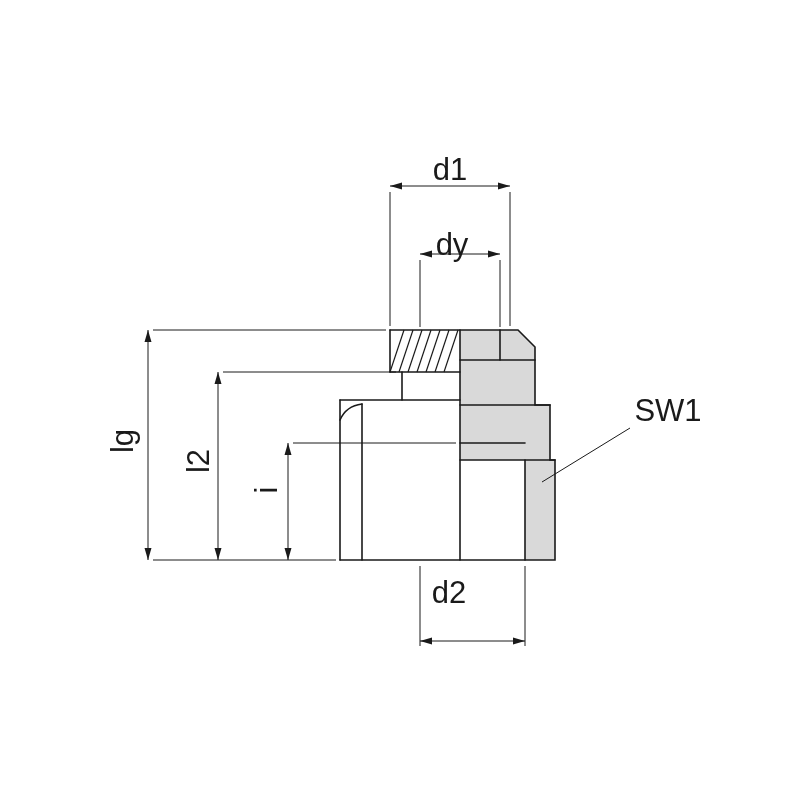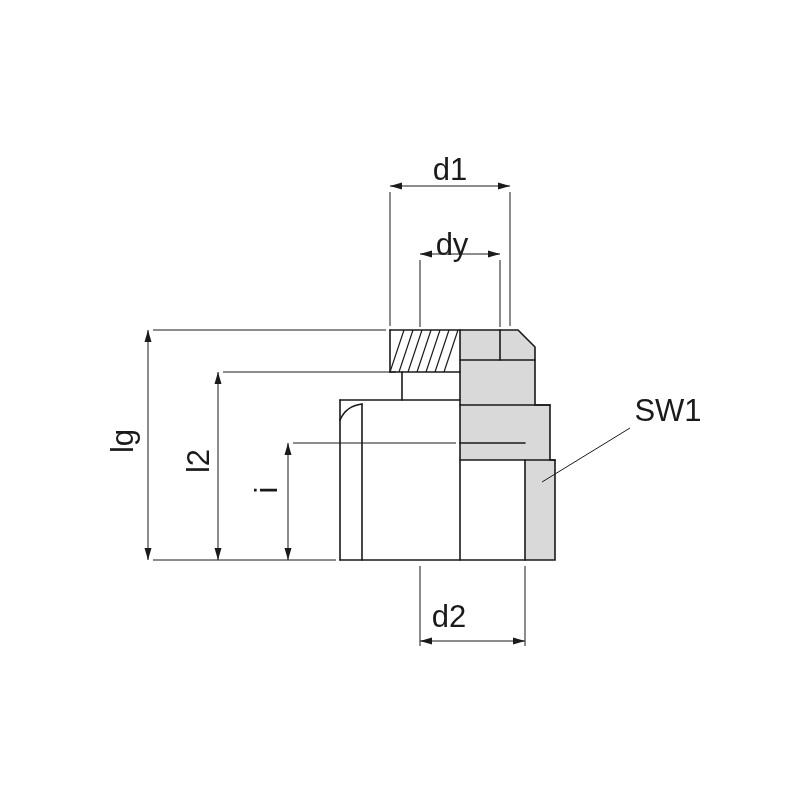--- a/index.html
+++ b/index.html
@@ -133,15 +133,15 @@
   <div class="dim-label" style="left:452px; top:244px;">dy</div>
 
   <div class="dim-label vertical" style="left:122px; top:441px;">lg</div>
 
   <div class="dim-label vertical" style="left:198px; top:461px;">l2</div>
 
   <div class="dim-label vertical" style="left:266px; top:490px;">i</div>
 
   <div class="dim-label" style="left:668px; top:410px;text-align:center;">SW1</div>
 
-  <div class="dim-label" style="left:449px; top:616px;">d2</div>
+  <div class="dim-label" style="left:449px; top:592px;">d2</div>
 
 </div>
 
 </body></html>

